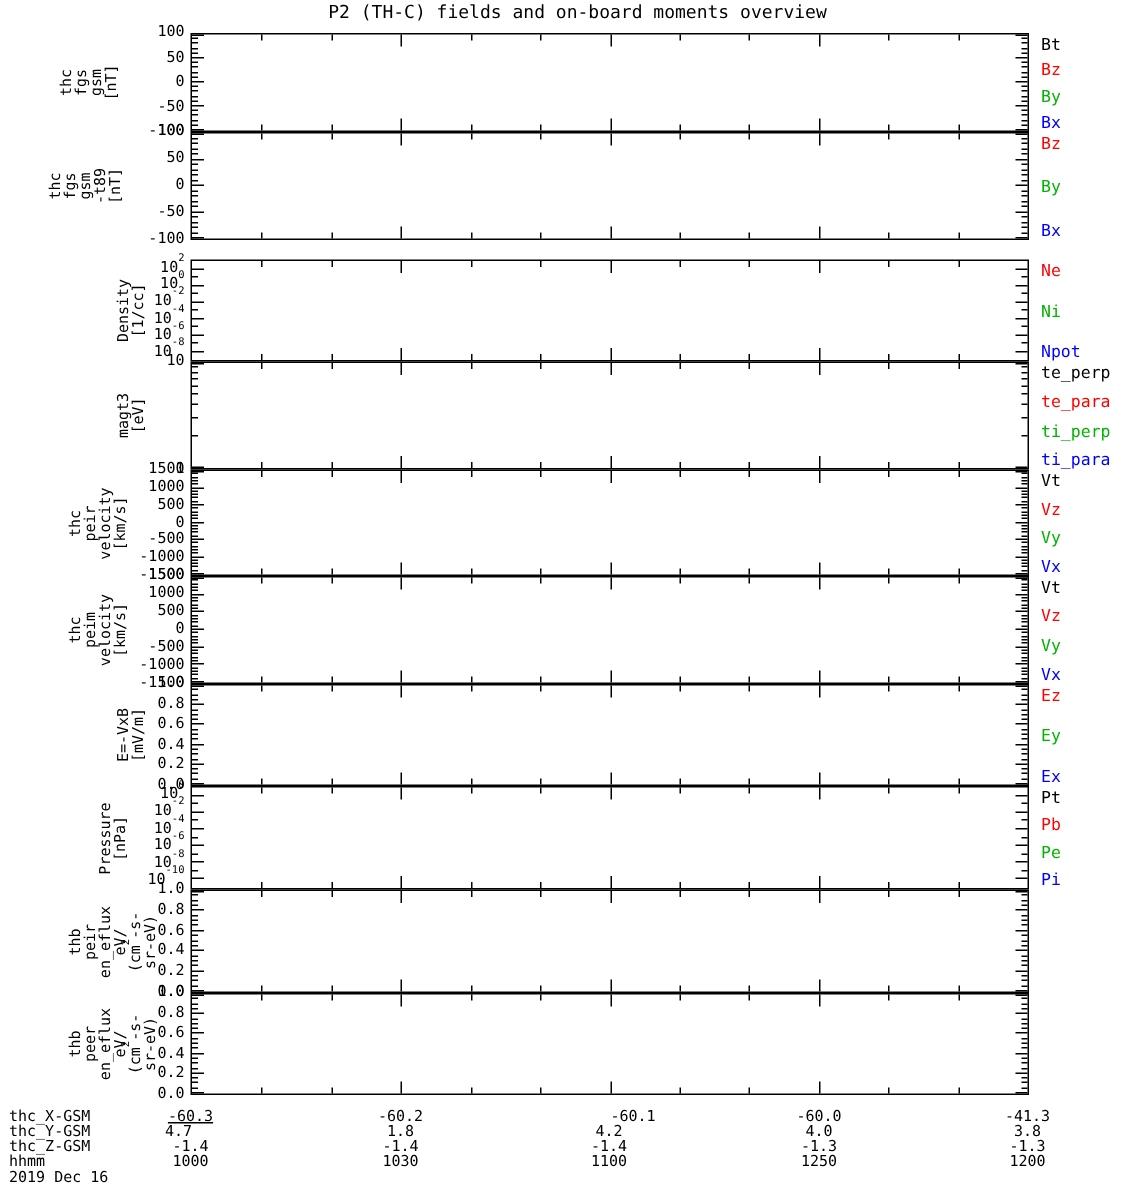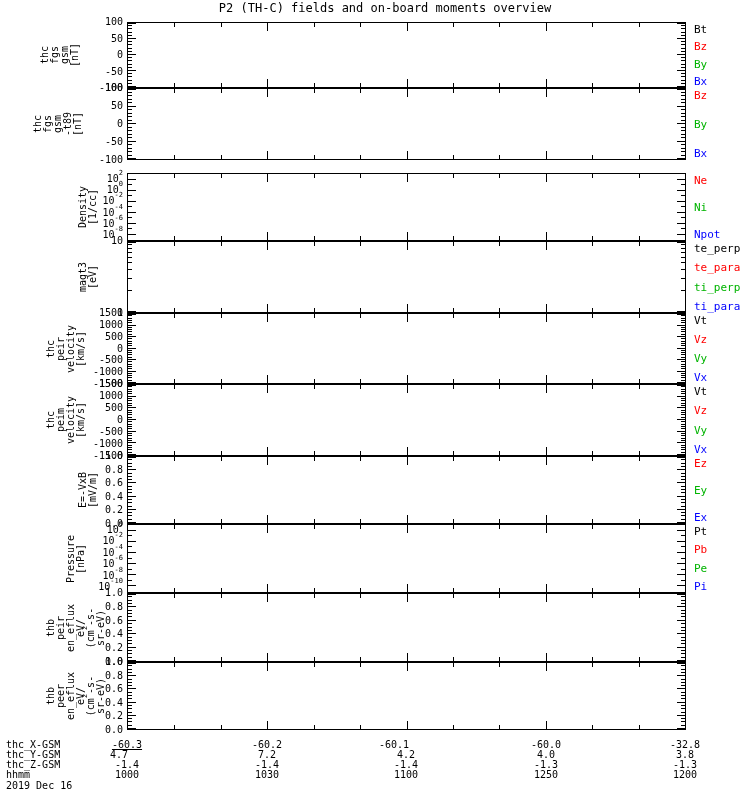--- a/index.html
+++ b/index.html
@@ -756,26 +756,26 @@
       <div class="ylab" style="left: 77px; top: 656px;">1.0</div>
       <div class="ylab" style="left: 77px; top: 670px;">0.8</div>
       <div class="ylab" style="left: 77px; top: 683px;">0.6</div>
       <div class="ylab" style="left: 77px; top: 697px;">0.4</div>
       <div class="ylab" style="left: 77px; top: 710px;">0.2</div>
       <div class="ylab" style="left: 77px; top: 724px;">0.0</div>
       <div class="ytitle" style="left: 76px; top: 696px;"><div>thb</div><div>peer</div><div>en_eflux</div><div>eV/</div><div>(cm<sup>2</sup>-s-</div><div>sr-eV)</div></div>
       <div class="xrow-head" style="top: 740px;">thc_X-GSM</div>
       <div class="xval" style="left: 97px; top: 740px; text-decoration: underline;">-60.3</div>
       <div class="xval" style="left: 237px; top: 740px;">-60.2</div>
-      <div class="xval" style="left: 364px; top: 740px;">-60.1</div>
+      <div class="xval" style="left: 392px; top: 740px;">-60.1</div>
       <div class="xval" style="left: 516px; top: 740px;">-60.0</div>
-      <div class="xval" style="left: 655px; top: 740px;">-32.8</div>
+      <div class="xval" style="left: 655px; top: 740px;">-41.3</div>
       <div class="xrow-head" style="top: 750px;">thc_Y-GSM</div>
       <div class="xval" style="left: 89px; top: 750px;">4.7</div>
-      <div class="xval" style="left: 237px; top: 750px;">7.2</div>
+      <div class="xval" style="left: 237px; top: 750px;">1.8</div>
       <div class="xval" style="left: 376px; top: 750px;">4.2</div>
       <div class="xval" style="left: 516px; top: 750px;">4.0</div>
       <div class="xval" style="left: 655px; top: 750px;">3.8</div>
       <div class="xrow-head" style="top: 760px;">thc_Z-GSM</div>
       <div class="xval" style="left: 97px; top: 760px;">-1.4</div>
       <div class="xval" style="left: 237px; top: 760px;">-1.4</div>
       <div class="xval" style="left: 376px; top: 760px;">-1.4</div>
       <div class="xval" style="left: 516px; top: 760px;">-1.3</div>
       <div class="xval" style="left: 655px; top: 760px;">-1.3</div>
       <div class="xrow-head" style="top: 770px;">hhmm</div>

